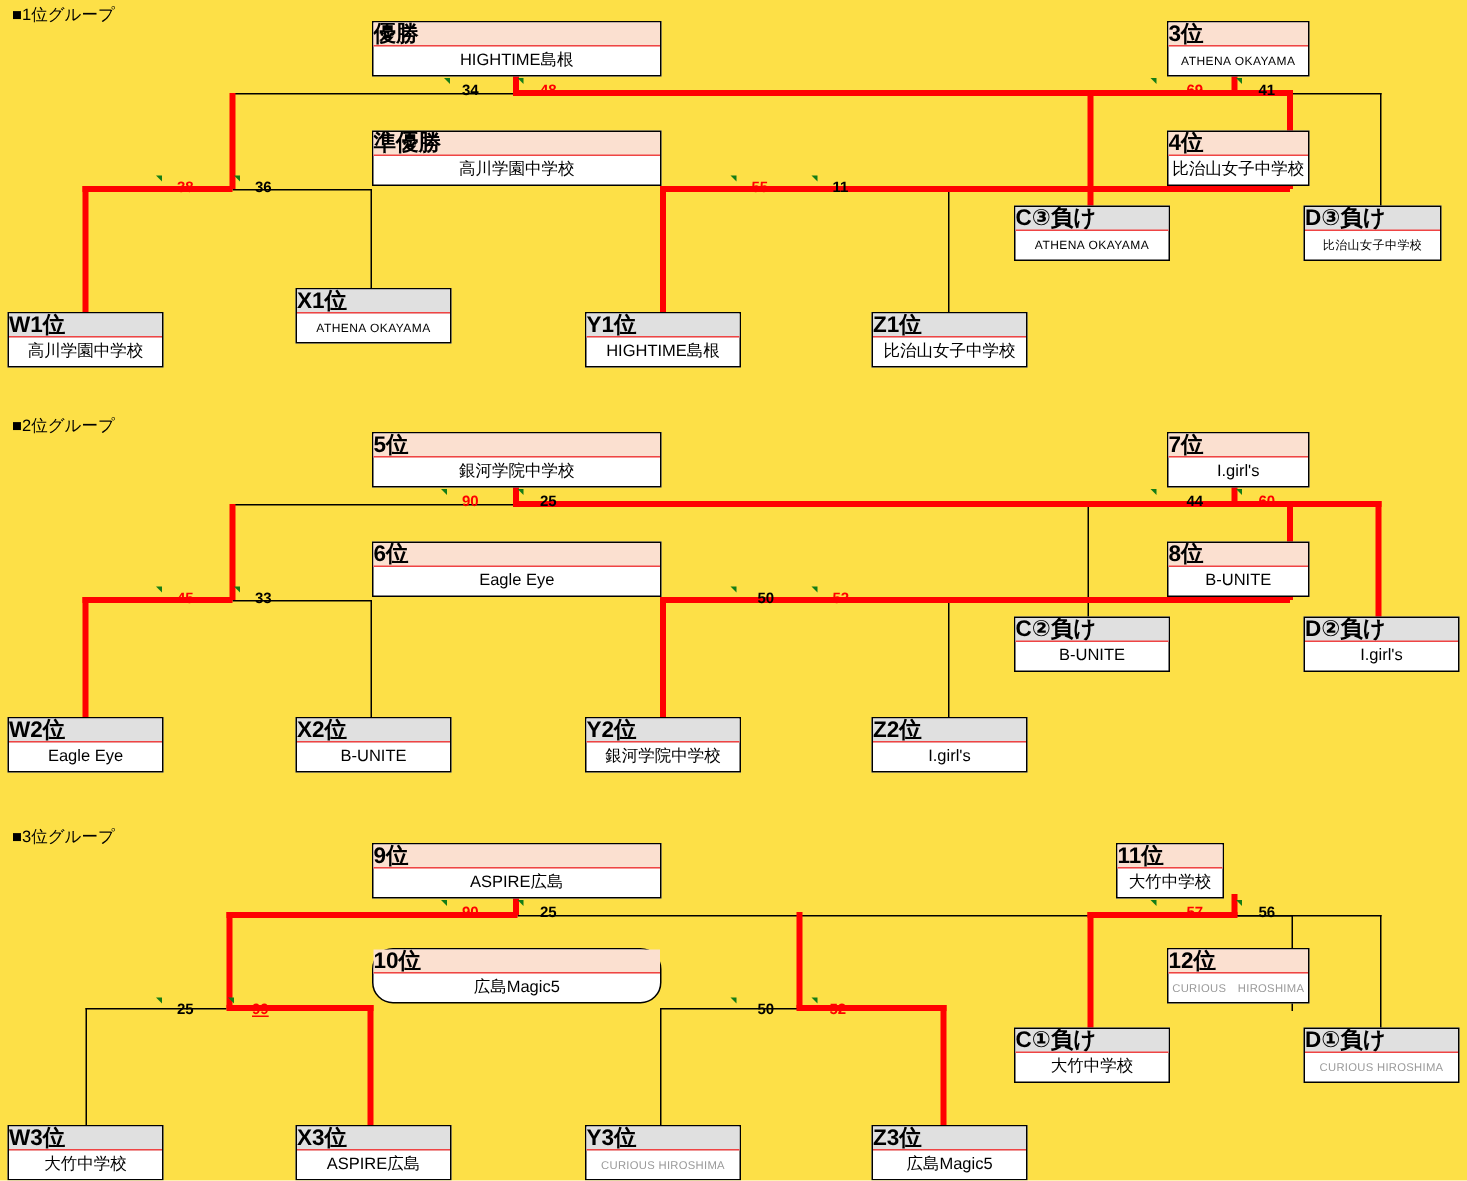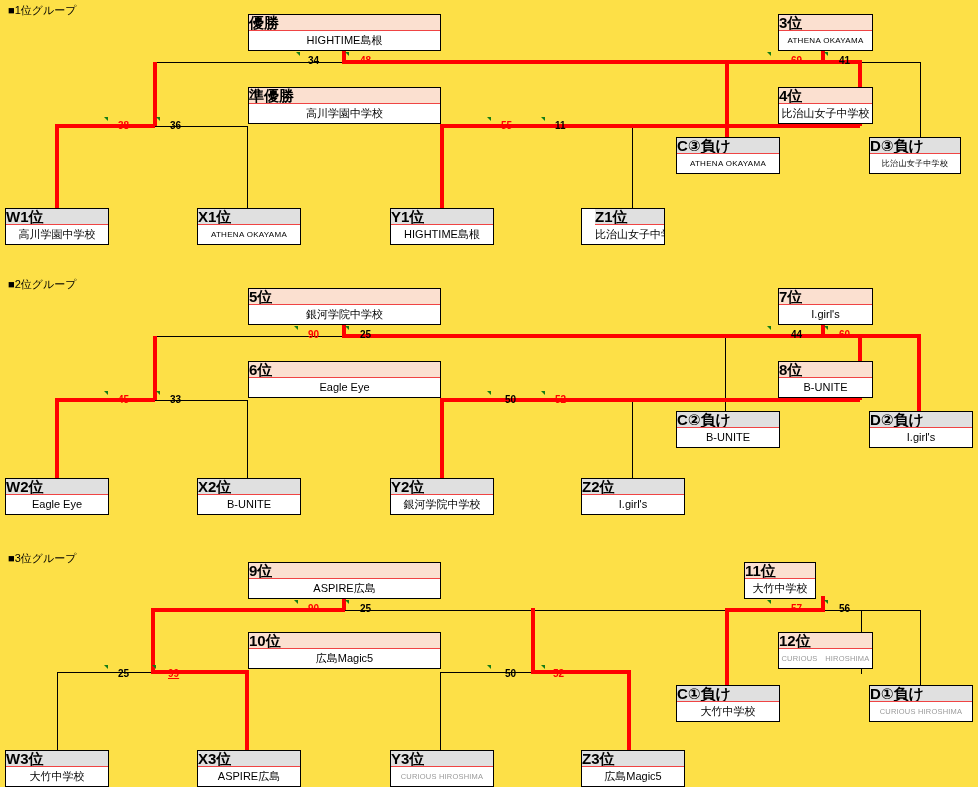--- a/index.html
+++ b/index.html
@@ -133,29 +133,29 @@
 
 <div class="note-mark" style="left:487px;top:117px;"></div>
 <div class="score win" style="left:501px;top:120px;">55</div>
 <div class="note-mark" style="left:541px;top:117px;"></div>
 <div class="score" style="left:555px;top:120px;">11</div>
 
 <div class="box seed" style="left:5px;top:208px;width:104px;height:37px;">
   <div class="hd">W1位</div>
   <div class="bd">高川学園中学校</div>
 </div>
-<div class="box seed" style="left:197px;top:208px;width:104px;height:37px;">
+<div class="box seed" style="left:197px;top:192px;width:104px;height:37px;">
   <div class="hd">X1位</div>
   <div class="bd small">ATHENA OKAYAMA</div>
 </div>
 <div class="box seed" style="left:390px;top:208px;width:104px;height:37px;">
   <div class="hd">Y1位</div>
   <div class="bd">HIGHTIME島根</div>
 </div>
-<div class="box seed" style="left:581px;top:208px;width:84px;height:37px;padding-left:13px;">
+<div class="box seed" style="left:581px;top:208px;width:104px;height:37px;">
   <div class="hd">Z1位</div>
   <div class="bd">比治山女子中学校</div>
 </div>
 
 <div class="box rank" style="left:778px;top:14px;width:95px;height:37px;">
   <div class="hd">3位</div>
   <div class="bd small">ATHENA OKAYAMA</div>
 </div>
 <div class="box rank" style="left:778px;top:87px;width:95px;height:37px;">
   <div class="hd">4位</div>
@@ -269,21 +269,21 @@
   <div class="hd">D②負け</div>
   <div class="bd">I.girl's</div>
 </div>
 
 <div class="group-title" style="left:8px;top:552px;">■3位グループ</div>
 
 <div class="box rank" style="left:248px;top:562px;width:193px;height:37px;">
   <div class="hd">9位</div>
   <div class="bd">ASPIRE広島</div>
 </div>
-<div class="box rank" style="left:248px;top:632px;width:193px;height:37px;">
+<div class="box rank" style="left:248px;top:632px;width:193px;height:37px;border-radius:14px;">
   <div class="hd">10位</div>
   <div class="bd">広島Magic5</div>
 </div>
 
 <div class="ln red h" style="left:151px;top:608px;width:194px;"></div>
 <div class="ln red v" style="left:342px;top:596px;height:14px;"></div>
 <div class="ln h" style="left:345px;top:610px;width:517px;"></div>
 <div class="ln v" style="left:861px;top:610px;height:64px;"></div>
 <div class="ln red v" style="left:151px;top:608px;height:64px;"></div>
 

